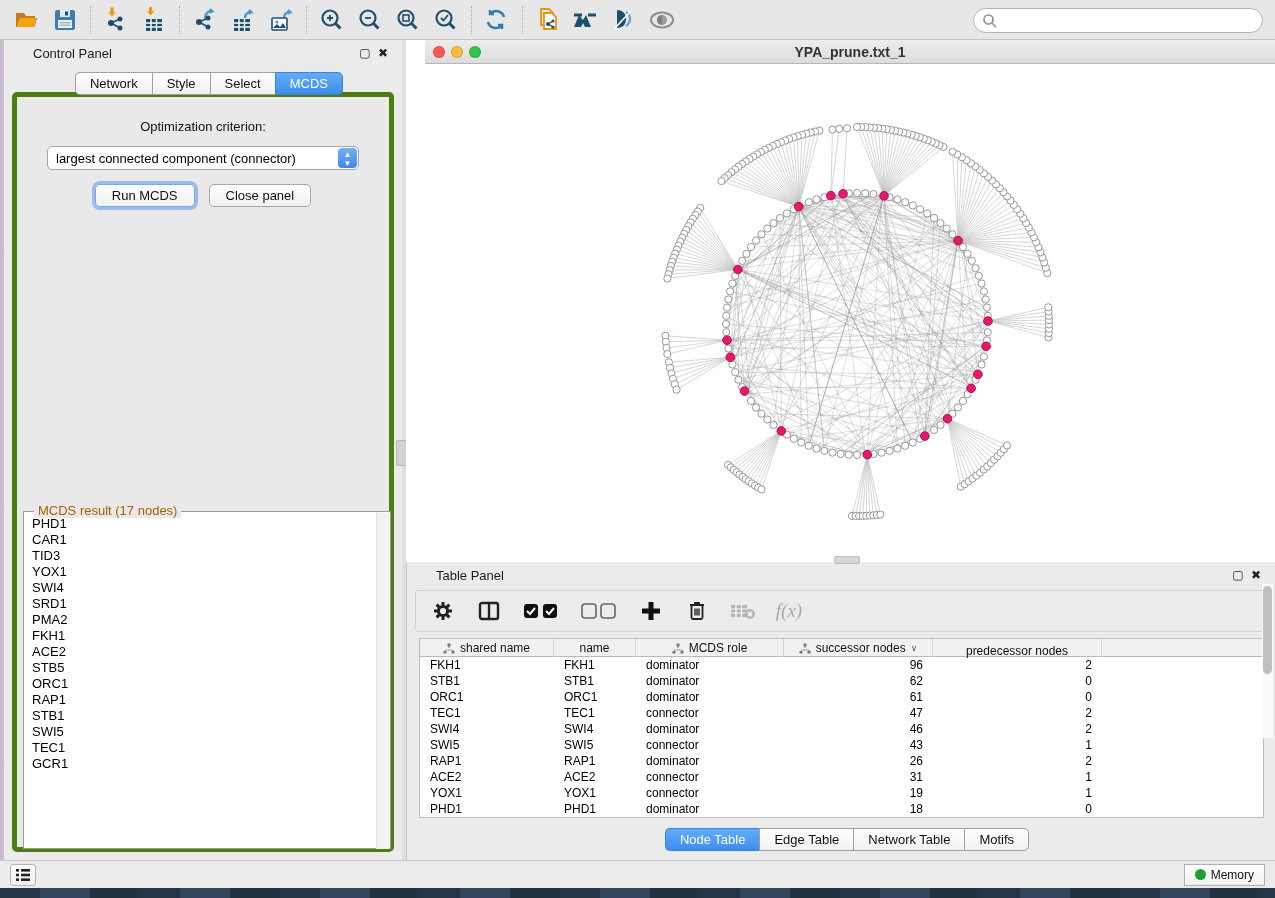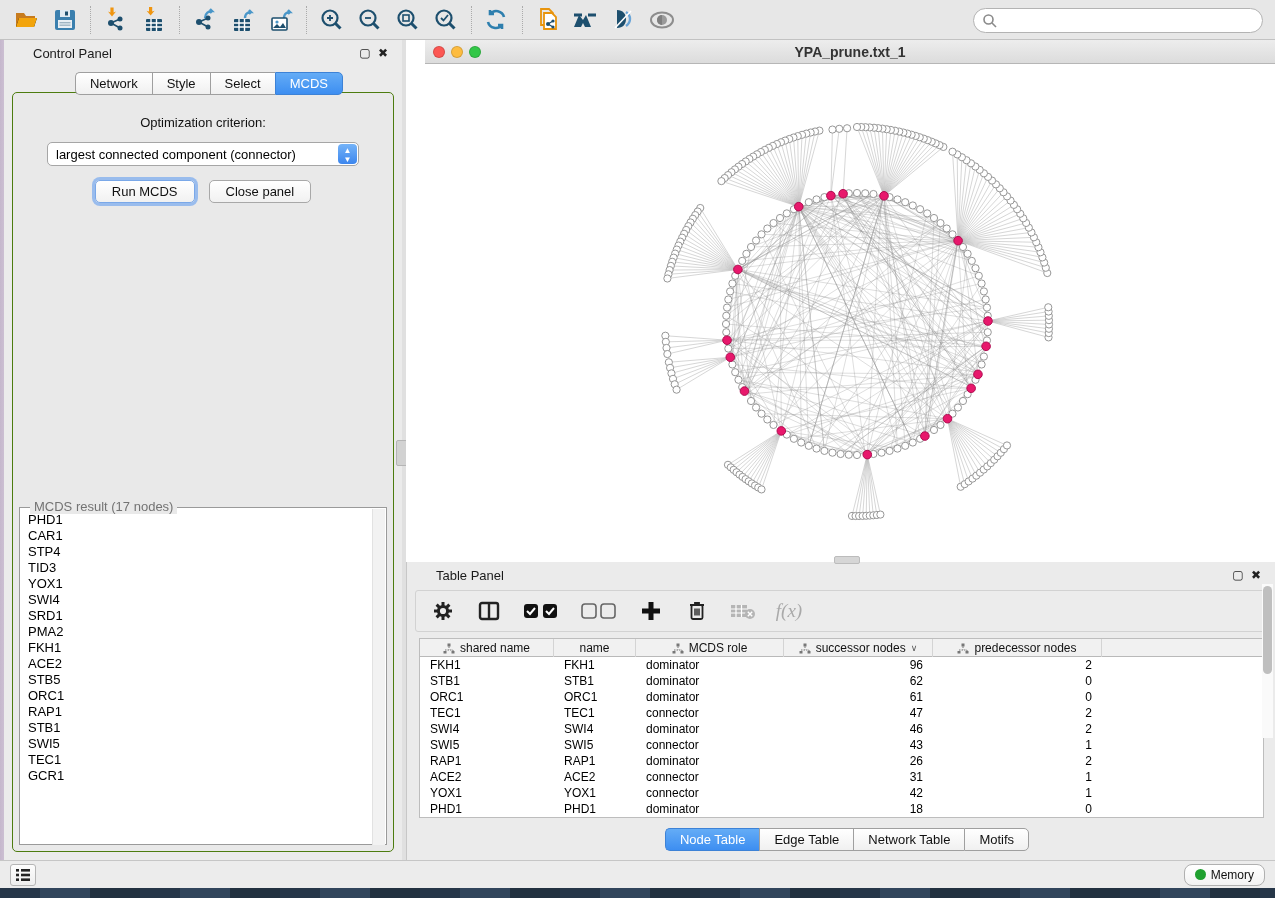--- a/index.html
+++ b/index.html
@@ -27,35 +27,35 @@
   .panel-header { height:26px; display:flex; align-items:center; padding:0 10px; font-size:13px; color:#1a1a1a; }
   .panel-header .spacer { flex:1; }
   .win-btn { width:18px; height:16px; text-align:center; font-size:12px; color:#222; line-height:16px; cursor:default; }
   #cp-tabs { position:absolute; left:0; top:32px; width:100%; display:flex; justify-content:center; z-index:2; }
   .seg { border:1px solid #9f9f9f; border-right:none; background:linear-gradient(#ffffff,#f0f0f0);
     font-size:13px; padding:3px 14px; color:#111; cursor:default; }
   .seg:first-child { border-radius:5px 0 0 5px;margin-left:12px; }
   .seg:last-child { border-right:1px solid #9f9f9f; border-radius:0 5px 5px 0; }
   .seg.sel { background:linear-gradient(#64acf6,#3d8ef1); color:#fff; border-color:#3d82d6; }
   #cp-body { position:absolute; left:8px; top:52px; width:382px; height:760px;
-    border:1px solid #4d7c0f; border-radius:5px; background:#e9e9e9; }
+    border:5px solid #4d7c0f; border-radius:5px; background:#e9e9e9; }
   #opt-label { text-align:center; margin-top:22px; font-size:13px; color:#111; }
   #criterion { margin:12px auto 0; width:312px; height:24px; background:#fff; border:1px solid #a6a6a6;
     border-radius:5px; display:flex; align-items:center; font-size:13px; padding-left:8px; position:relative; }
   #criterion .spin { position:absolute; right:1px; top:1px; width:19px; height:20px; border-radius:4px;
     background:linear-gradient(#74b3f8,#3c86ee); color:#fff; font-size:8px; line-height:9px;
     text-align:center; padding-top:2px; }
   #cp-buttons { display:flex; justify-content:center; gap:14px; margin-top:14px; }
   .mac-btn { background:linear-gradient(#ffffff,#f1f1f1); border:1px solid #a8a8a8; border-radius:5px;
     font-size:13px; padding:3px 16px; color:#111; cursor:default; }
   .mac-btn.focus { box-shadow:0 0 0 3px rgba(110,165,240,.65); border-color:#7aa8e8; }
   #mcds-result { position:absolute; left:6px; top:414px; width:368px; height:338px;
     border:1px solid #9a9a9a; background:#fff; }
   #mcds-legend { position:absolute; left:10px; top:-9px; background:#e9e9e9; padding:0 4px;
-    font-size:13px; color:#737373; }
+    font-size:13px; color:#a16207; }
   #mcds-list { position:absolute; inset:4px 16px 2px 8px; overflow:hidden;
     font-size:13px; line-height:16px; color:#000; }
   #mcds-scroll { position:absolute; right:1px; top:1px; width:13px; height:336px; background:#f2f2f2;
     border-left:1px solid #e2e2e2; }
 
   
   #v-splitter { left:402px; top:40px; width:4px; height:820px; background:#e0e0e0;
     border-right:1px solid #8f8f8f; }
   #v-handle { left:396px; top:440px; width:9px; height:26px; background:#d2d2d2;
     border:1px solid #b5b5b5; border-radius:2px; }
@@ -93,21 +93,21 @@
   #tbl-scroll { position:absolute; right:2px; top:22px; width:11px; height:154px; background:#fafafa; }
   #tbl-thumb { position:absolute; left:1px; top:2px; width:9px; height:88px; background:#bfbfbf; border-radius:5px; }
   #table-tabs { position:absolute; left:0; top:266px; width:100%; display:flex; justify-content:center; }
 
   
   #status-bar { left:0; top:860px; width:1275px; height:28px; background:#ececec; border-top:1px solid #c6c6c6;
     display:flex; align-items:center; padding:0 10px; }
   #list-btn { width:26px; height:22px; background:linear-gradient(#fdfdfd,#eee); border:1px solid #b5b5b5;
     border-radius:3px; display:flex; align-items:center; justify-content:center; }
   #memory-btn { margin-left:auto; height:22px; background:linear-gradient(#ffffff,#f2f2f2);
-    border:1px solid #b0b0b0; border-radius:8px; display:flex; align-items:center; gap:5px;
+    border:1px solid #b0b0b0; border-radius:0; display:flex; align-items:center; gap:5px;
     padding:0 10px; font-size:12px; color:#111; }
   #memory-dot { width:11px; height:11px; border-radius:50%; }
 </style>
 </head>
 <body>
 
 <div id="toolbar" class="abs">
   <div class="tb-icon">
     <svg width="26" height="24">
         <path d="M2 5h8l2 3h9v3H6L3 19H2z" fill="#c77b1e"></path>
@@ -272,21 +272,20 @@
     </div>
     <div id="cp-buttons">
       <button class="mac-btn focus">Run MCDS</button>
       <button class="mac-btn">Close panel</button>
     </div>
     <div id="mcds-result">
       <div id="mcds-legend">MCDS result (17 nodes)</div>
       <div id="mcds-list">
           <div>PHD1</div>
           <div>CAR1</div>
-          <div>STP4</div>
           <div>TID3</div>
           <div>YOX1</div>
           <div>SWI4</div>
           <div>SRD1</div>
           <div>PMA2</div>
           <div>FKH1</div>
           <div>ACE2</div>
           <div>STB5</div>
           <div>ORC1</div>
           <div>RAP1</div>
@@ -1056,21 +1055,21 @@
         <div class="th" style="width: 149px;">
           <svg width="12" height="11">
             <rect x="4.5" y="0.5" width="3" height="3" fill="#777"></rect>
             <path d="M6 3.5v3M2 9.5V7h8v2.5" stroke="#777" stroke-width="1" fill="none" stroke-dasharray="1.5,1"></path>
             <rect x="0.5" y="8" width="3" height="2.5" fill="#777"></rect>
             <rect x="8.5" y="8" width="3" height="2.5" fill="#777"></rect>
           </svg>
           <span>successor nodes</span>
           <span class="sort">∨</span>
         </div>
-        <div class="th" style="width: 169px;">
+        <div class="th" style="width: 169px; flex-direction: column;">
           <svg width="12" height="11">
             <rect x="4.5" y="0.5" width="3" height="3" fill="#777"></rect>
             <path d="M6 3.5v3M2 9.5V7h8v2.5" stroke="#777" stroke-width="1" fill="none" stroke-dasharray="1.5,1"></path>
             <rect x="0.5" y="8" width="3" height="2.5" fill="#777"></rect>
             <rect x="8.5" y="8" width="3" height="2.5" fill="#777"></rect>
           </svg>
           <span>predecessor nodes</span>
         </div>
       </div>
     <div id="tbl-body">
@@ -1127,21 +1126,21 @@
           <div class="td" style="width: 134px;">ACE2</div>
           <div class="td" style="width: 82px;">ACE2</div>
           <div class="td" style="width: 148px;">connector</div>
           <div class="td num" style="width: 149px;">31</div>
           <div class="td num" style="width: 169px;">1</div>
         </div>
         <div class="tr">
           <div class="td" style="width: 134px;">YOX1</div>
           <div class="td" style="width: 82px;">YOX1</div>
           <div class="td" style="width: 148px;">connector</div>
-          <div class="td num" style="width: 149px;">42</div>
+          <div class="td num" style="width: 149px;">19</div>
           <div class="td num" style="width: 169px;">1</div>
         </div>
         <div class="tr">
           <div class="td" style="width: 134px;">PHD1</div>
           <div class="td" style="width: 82px;">PHD1</div>
           <div class="td" style="width: 148px;">dominator</div>
           <div class="td num" style="width: 149px;">18</div>
           <div class="td num" style="width: 169px;">0</div>
         </div>
       </div>

